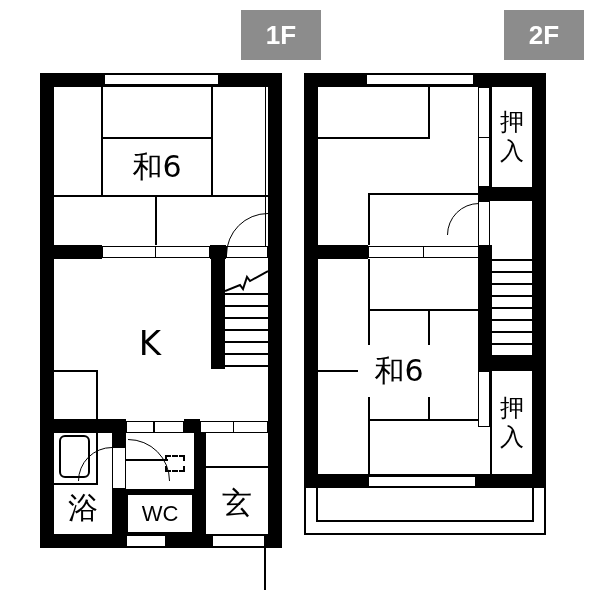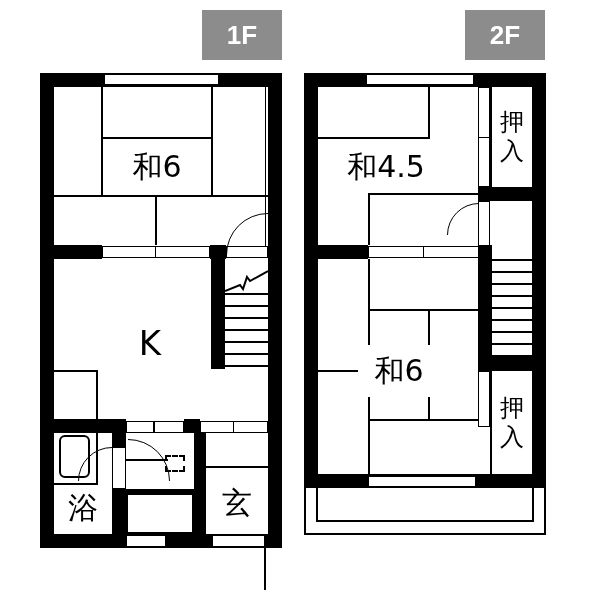--- a/index.html
+++ b/index.html
@@ -1,21 +1,21 @@
 <!DOCTYPE html>
 <html><head>
 <meta charset="utf-8">
 <style>
   html,body{margin:0;padding:0;background:#fff;}
   body{width:600px;height:600px;position:relative;overflow:hidden;font-family:"DejaVu Sans",sans-serif;}
   .abs{position:absolute;box-sizing:border-box;}
   .wall{position:absolute;background:#000;}
   .win{position:absolute;background:#fff;border:1.5px solid #000;box-sizing:border-box;}
   .line{position:absolute;background:#000;}
-  .badge{position:absolute;background:#8c8c8c;color:#fff;font-family:"Liberation Sans",sans-serif;font-weight:bold;font-size:26px;display:flex;align-items:center;justify-content:center;}
+  .badge{position:absolute;background:#8c8c8c;color:#fff;font-family:"Liberation Sans",sans-serif;font-weight:bold;font-size:26px;display:flex;align-items:center;justify-content:center;margin-left:39px;}
   .lbl{position:absolute;color:#000;font-family:"DejaVu Sans",sans-serif;display:flex;align-items:center;justify-content:center;white-space:nowrap;}
   .arc{position:absolute;border:1.5px solid #000;box-sizing:border-box;}
   .stair{position:absolute;background:#fff;}
   .stair div{position:absolute;left:0;right:0;height:2px;background:#000;}
 </style>
 </head>
 <body>
 
 <div class="badge" style="left:202px;top:10px;width:80px;height:50px;">1F</div>
 
@@ -74,20 +74,21 @@
   <div class="win" style="left:72px;top:374px;width:14px;height:42px;"></div>
   <div class="arc" style="left:38px;top:374px;width:68px;height:68px;border-radius:50%;clip-path:inset(0 34px 34px 0);"></div>
   <div class="lbl" style="left:14px;top:410px;width:58px;height:50px;font-size:30px;">浴</div>
 
   <div class="wall" style="left:154px;top:360px;width:12px;height:101px;"></div>
   <div class="wall" style="left:86px;top:416px;width:80px;height:4px;"></div>
   <div class="line" style="left:86px;top:386px;width:42px;height:2px;"></div>
   <div class="arc" style="left:46px;top:366px;width:84px;height:84px;border-radius:50%;clip-path:inset(0 0 42px 42px);"></div>
   <div class="abs" style="left:125px;top:382px;width:20px;height:17px;border:2px dashed #000;"></div>
   <div class="abs" style="left:86px;top:420px;width:68px;height:41px;border:2px solid #000;"></div>
+  <div class="lbl" style="left:86px;top:420px;width:68px;height:41px;font-size:22px;font-family:'Liberation Sans',sans-serif;">WC</div>
   <div class="win" style="left:86px;top:462px;width:40px;height:12px;"></div>
 
   <div class="line" style="left:166px;top:393px;width:62px;height:2px;"></div>
   <div class="lbl" style="left:166px;top:400px;width:62px;height:60px;font-size:30px;">玄</div>
   <div class="win" style="left:172px;top:462px;width:53px;height:12px;"></div>
 </div>
 
 <div class="arc" style="left:172px;top:492px;width:106px;height:106px;border-radius:50%;clip-path:inset(53px 53px 0 53px);"></div>
 <div class="line" style="left:264px;top:548px;width:2px;height:42px;"></div>
 
@@ -98,21 +99,20 @@
   <div class="wall" style="left:0;top:0;width:242px;height:14px;"></div>
   <div class="wall" style="left:0;top:0;width:14px;height:415px;"></div>
   <div class="wall" style="left:228px;top:0;width:14px;height:415px;"></div>
   <div class="wall" style="left:0;top:401px;width:242px;height:14px;"></div>
   <div class="win" style="left:62px;top:1px;width:108px;height:11px;"></div>
 
   <div class="line" style="left:14px;top:64px;width:112px;height:2px;"></div>
   <div class="line" style="left:124px;top:14px;width:2px;height:52px;"></div>
   <div class="line" style="left:64px;top:120px;width:112px;height:2px;"></div>
   <div class="line" style="left:64px;top:120px;width:2px;height:52px;"></div>
-  <div class="lbl" style="left:20px;top:68px;width:124px;height:52px;font-size:30px;background:#fff;">和4.5</div>
 
   <div class="win" style="left:174px;top:14px;width:12px;height:52px;"></div>
   <div class="win" style="left:174px;top:64px;width:12px;height:50px;"></div>
   <div class="line" style="left:186px;top:14px;width:2px;height:100px;"></div>
   <div class="lbl" style="left:188px;top:14px;width:40px;height:100px;font-size:24px;flex-direction:column;line-height:1.2;">
     <span>押</span>
     <span>入</span>
   </div>
   <div class="wall" style="left:174px;top:114px;width:68px;height:14px;"></div>
 

